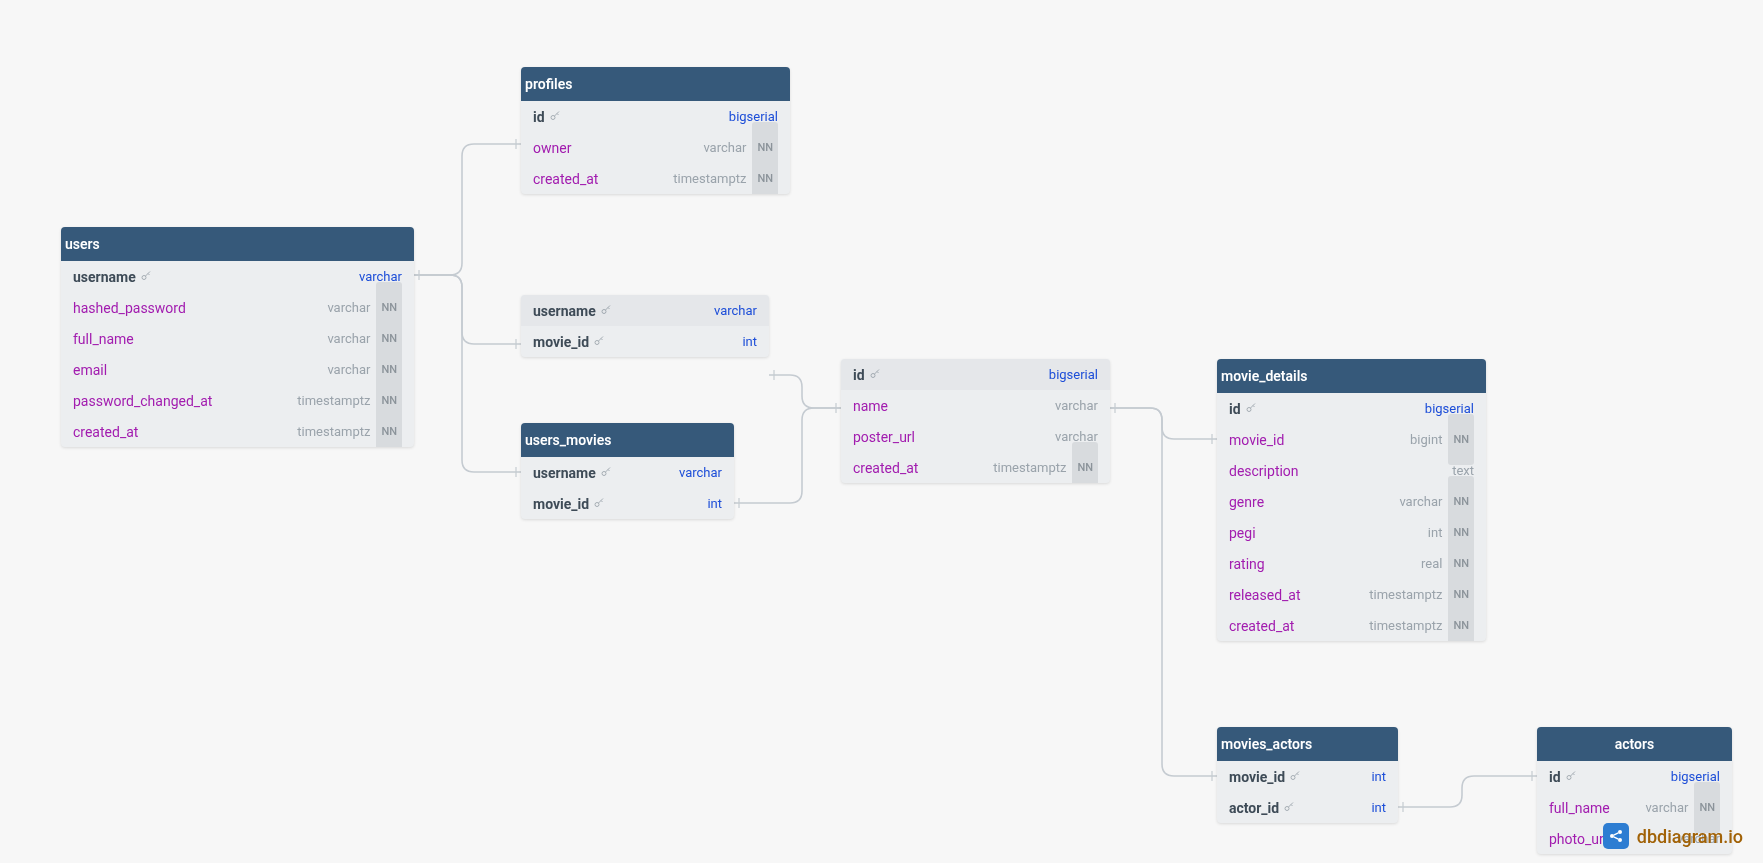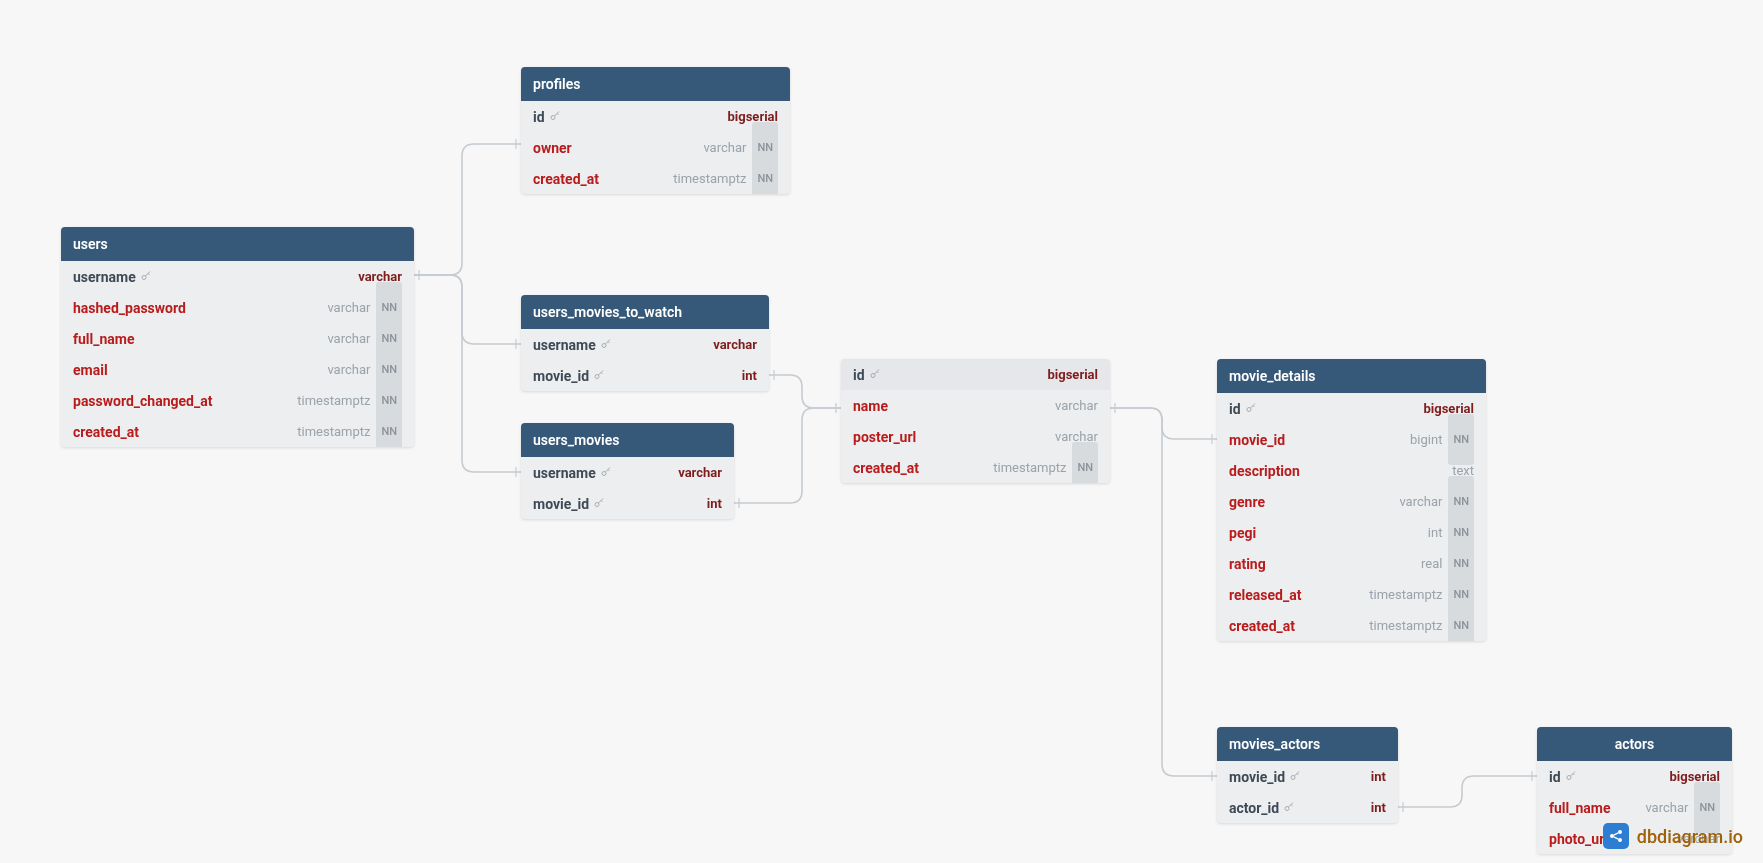--- a/index.html
+++ b/index.html
@@ -27,49 +27,48 @@
     background: #eceef0;
     border-radius: 4px;
     box-shadow: 0 1px 3px rgba(0,0,0,0.12);
     font-size: 14px;
     overflow: hidden;
   }
   .table-header {
     background: #36597a;
     color: #fff;
     font-weight: 600;
-    padding: 9px 12px;
+    padding: 9px 4px;
     font-size: 14px;
   }
   .row {
     display: flex;
     justify-content: space-between;
     align-items: center;
     padding: 7px 12px;
     height: 31px;
   }
   .row:first-of-type {
     background: #e5e7ea;
   }
   .col-name {
-    color: #b91c1c;
+    color: #a21caf;
     display: flex;
     align-items: center;
     gap: 4px;
-    font-weight: bold;
   }
   .col-name.pk { font-weight: 700; color: #3e4b57; }
   .col-type {
     color: #9aa3ab;
     font-size: 13px;
     display: flex;
     align-items: center;
     gap: 6px;
   }
-  .col-type.pk { color: #7f1d1d; font-weight: 700;}
+  .col-type.pk { color: #1d4ed8; font-weight: 400;}
   .nn-badge {
     background: #d8dbde;
     color: #8b939a;
     font-size: 11px;
     padding: 19px 5px;
     border-radius: 3px;
     font-weight: 500;
   }
   .key-icon {
     width: 12px;
@@ -222,21 +221,20 @@
           <div class="col-name">
             <span>created_at</span>
           </div>
           <div class="col-type">
             <span>timestamptz</span>
             <span class="nn-badge">NN</span>
           </div>
         </div>
       </div>
       <div class="table" style="left: 521px; top: 295px; width: 248px;">
-        <div class="table-header">users_movies_to_watch</div>
         <div class="row">
           <div class="col-name pk">
             <span>username</span>
             <span><svg class="key-icon" viewBox="0 0 24 24" fill="none" stroke="#6a7782" stroke-width="2">
                 <circle cx="8" cy="15" r="4"></circle>
                 <path d="M11 12 L20 3 M16 7 L19 10"></path>
               </svg></span>
           </div>
           <div class="col-type pk">
             <span>varchar</span>

